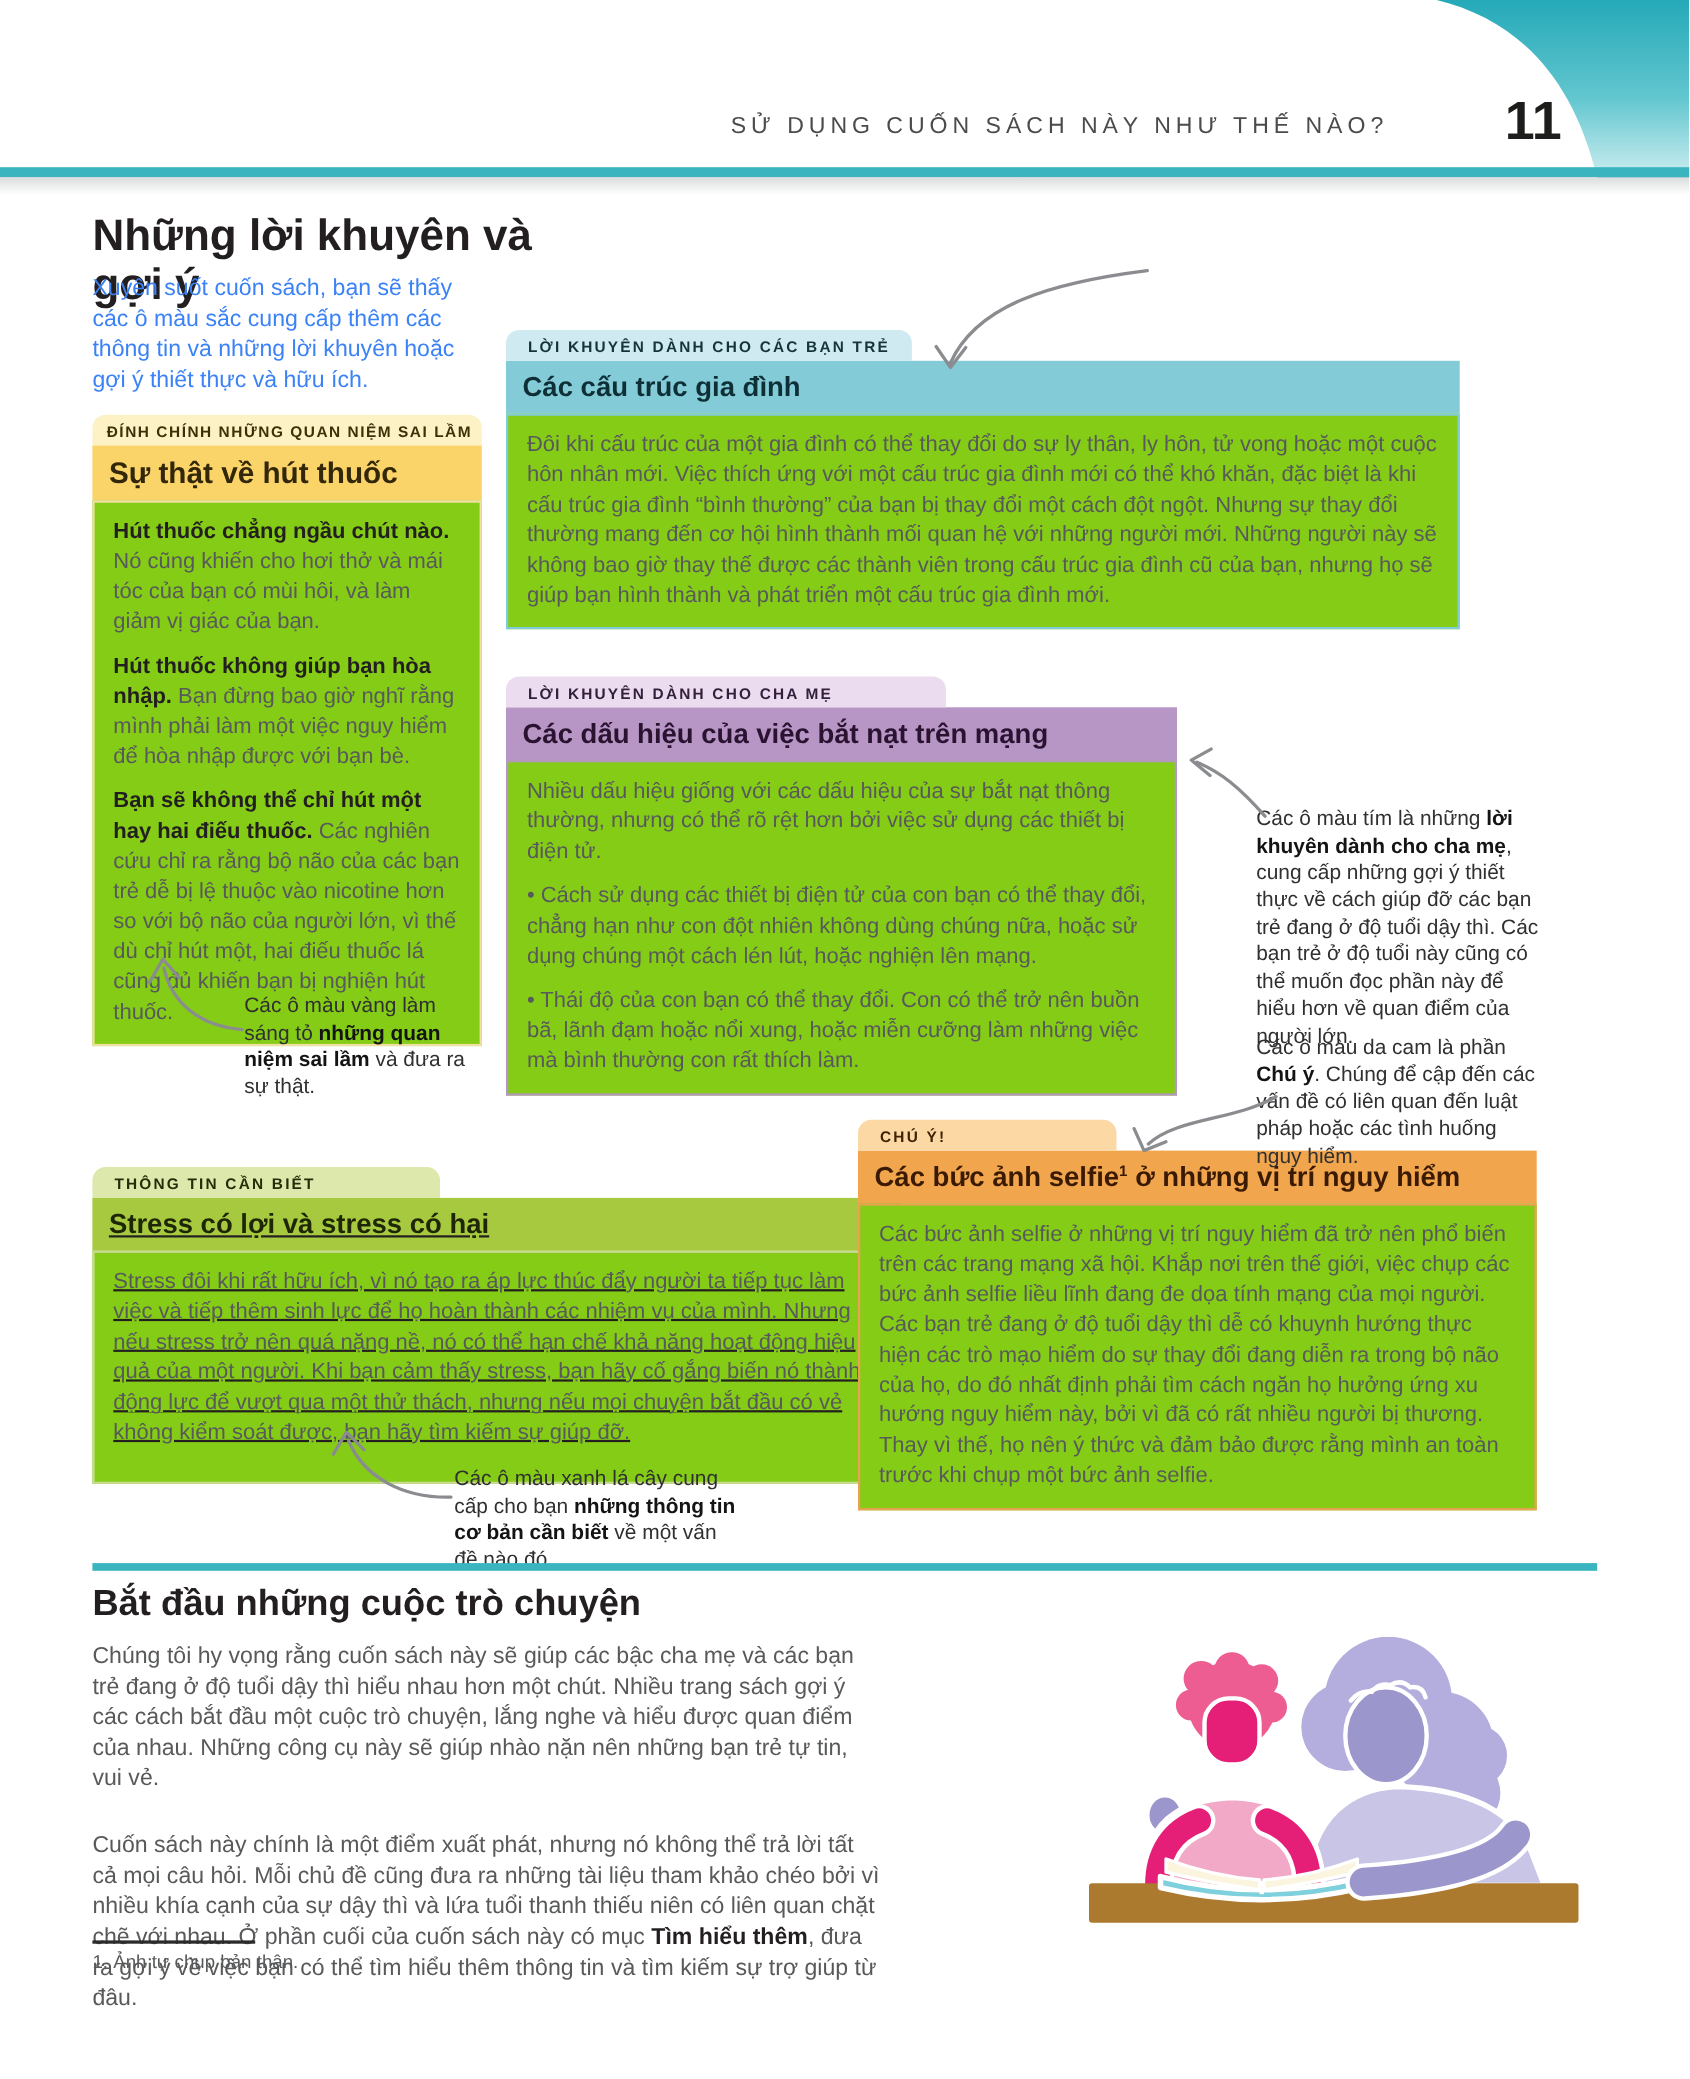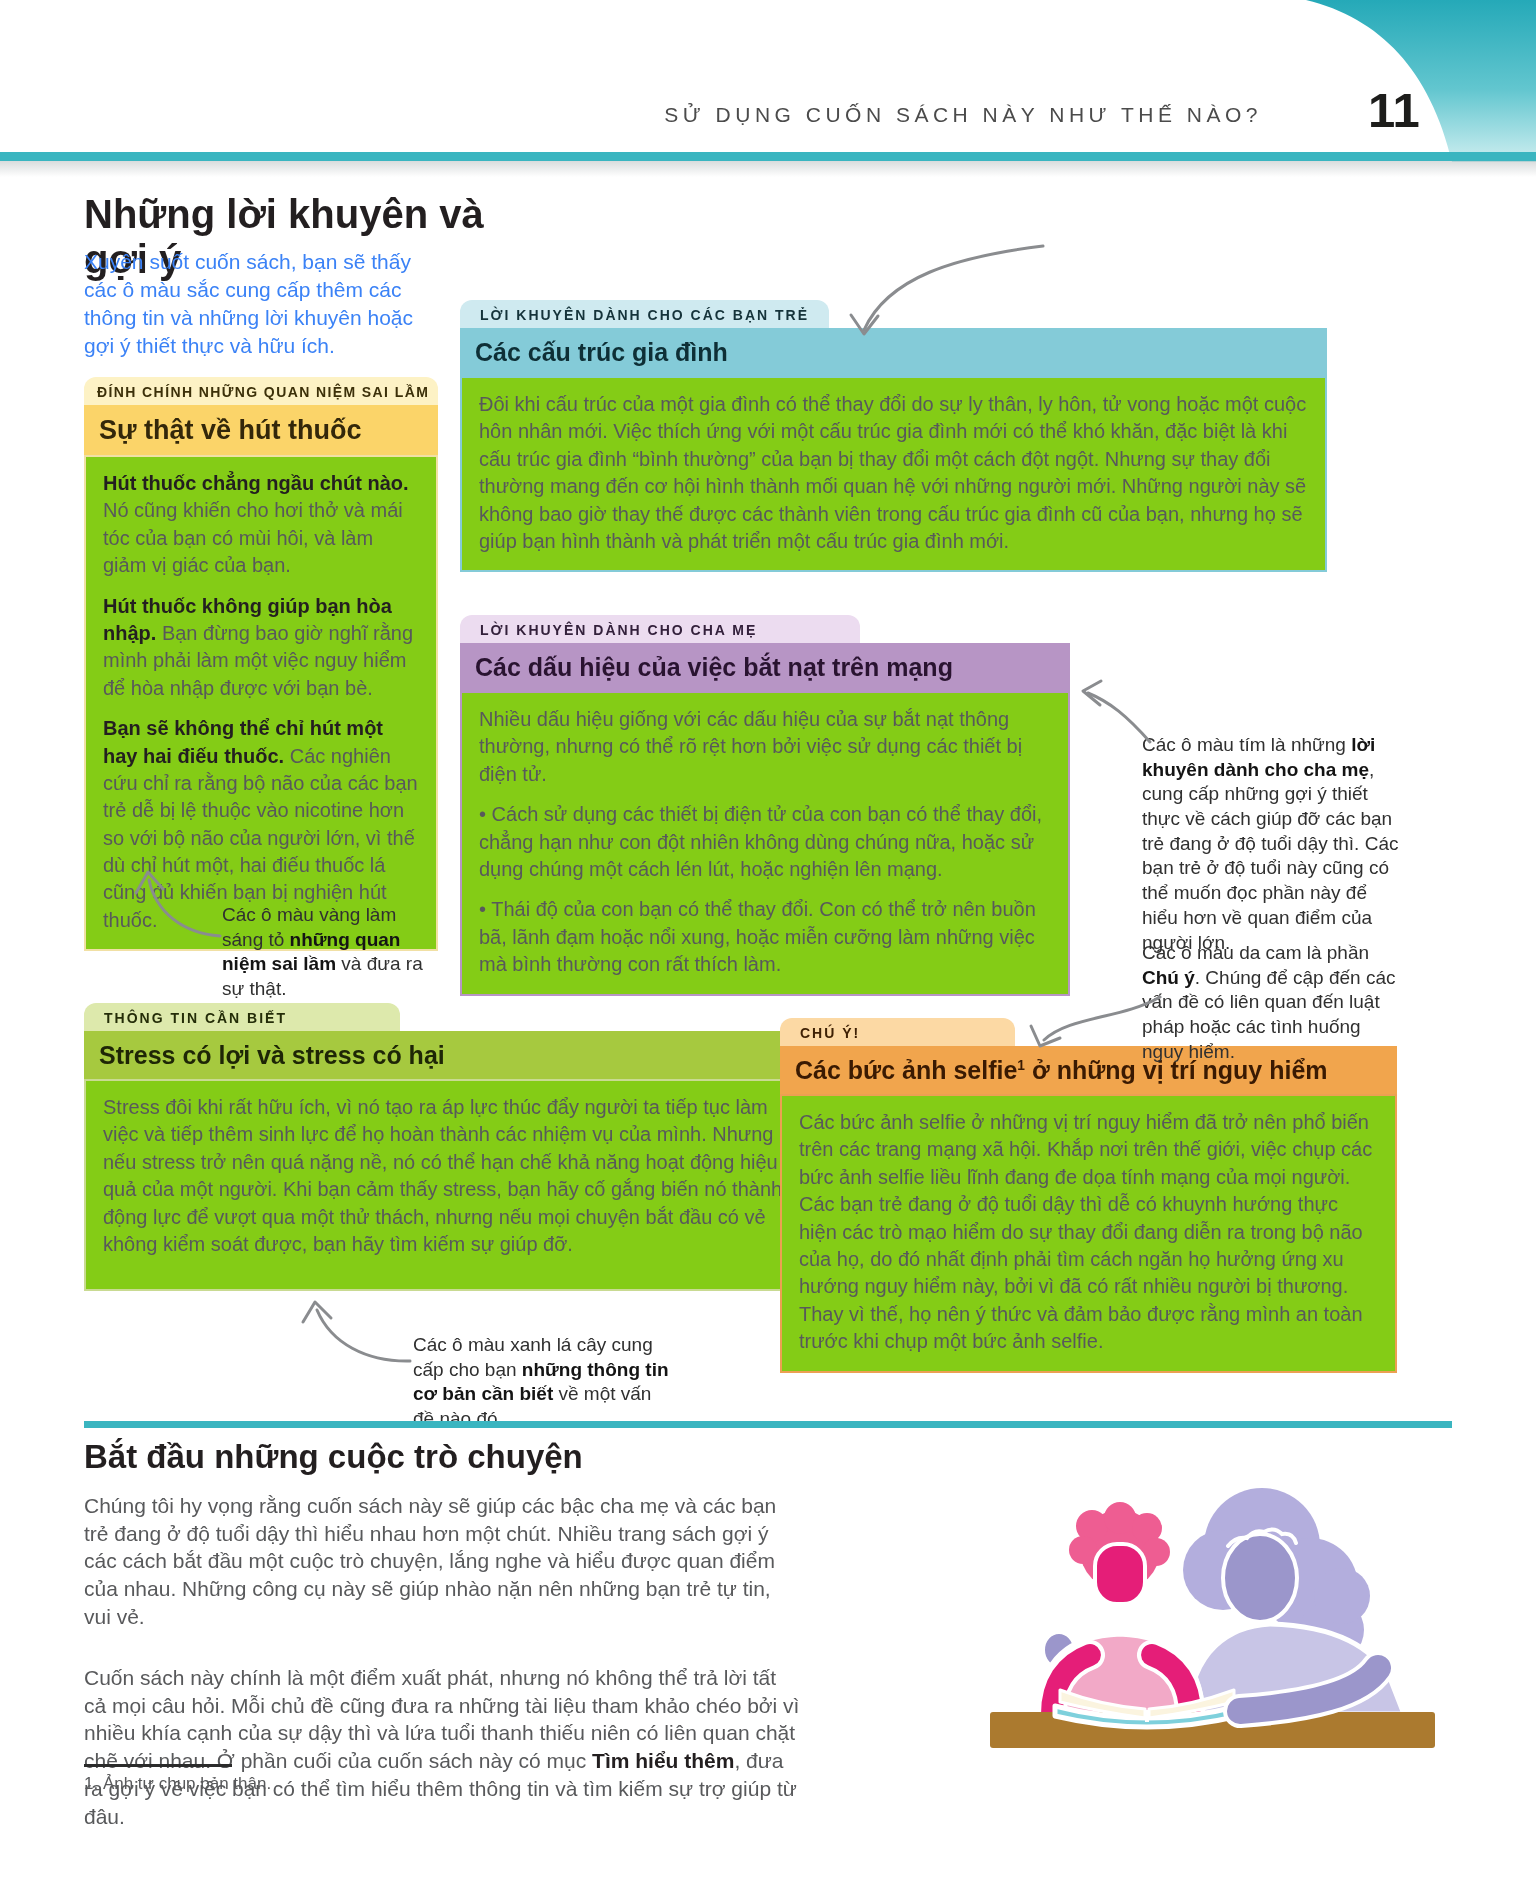--- a/index.html
+++ b/index.html
@@ -115,21 +115,21 @@
   <div class="cbox c-purple" style="left:460px;top:615px;width:610px;">
     <div class="tab">LỜI KHUYÊN DÀNH CHO CHA MẸ</div>
     <div class="bar">Các dấu hiệu của việc bắt nạt trên mạng</div>
     <div class="bod">
       <p>Nhiều dấu hiệu giống với các dấu hiệu của sự bắt nạt thông thường, nhưng có thể rõ rệt hơn bởi việc sử dụng các thiết bị điện tử.</p>
       <p class="bullet">Cách sử dụng các thiết bị điện tử của con bạn có thể thay đổi, chẳng hạn như con đột nhiên không dùng chúng nữa, hoặc sử dụng chúng một cách lén lút, hoặc nghiện lên mạng.</p>
       <p class="bullet">Thái độ của con bạn có thể thay đổi. Con có thể trở nên buồn bã, lãnh đạm hoặc nổi xung, hoặc miễn cưỡng làm những việc mà bình thường con rất thích làm.</p>
     </div>
   </div>
 
-  <div class="cbox c-green" style="left:84px;top:1003px;width:735px;">
+  <div class="cbox c-green" style="left:84px;top:1061px;width:735px;text-decoration:underline;">
     <div class="tab">THÔNG TIN CẦN BIẾT</div>
     <div class="bar">Stress có lợi và stress có hại</div>
     <div class="bod">
       <p>Stress đôi khi rất hữu ích, vì nó tạo ra áp lực thúc đẩy người ta tiếp tục làm việc và tiếp thêm sinh lực để họ hoàn thành các nhiệm vụ của mình. Nhưng nếu stress trở nên quá nặng nề, nó có thể hạn chế khả năng hoạt động hiệu quả của một người. Khi bạn cảm thấy stress, bạn hãy cố gắng biến nó thành động lực để vượt qua một thử thách, nhưng nếu mọi chuyện bắt đầu có vẻ không kiểm soát được, bạn hãy tìm kiếm sự giúp đỡ.</p>
     </div>
   </div>
 
   <div class="cbox c-orange" style="left:780px;top:1018px;width:617px;">
     <div class="tab">CHÚ Ý!</div>
     <div class="bar rich"><span>Các bức ảnh selfie</span><sup>1</sup><span> ở những vị trí nguy hiểm</span></div>

